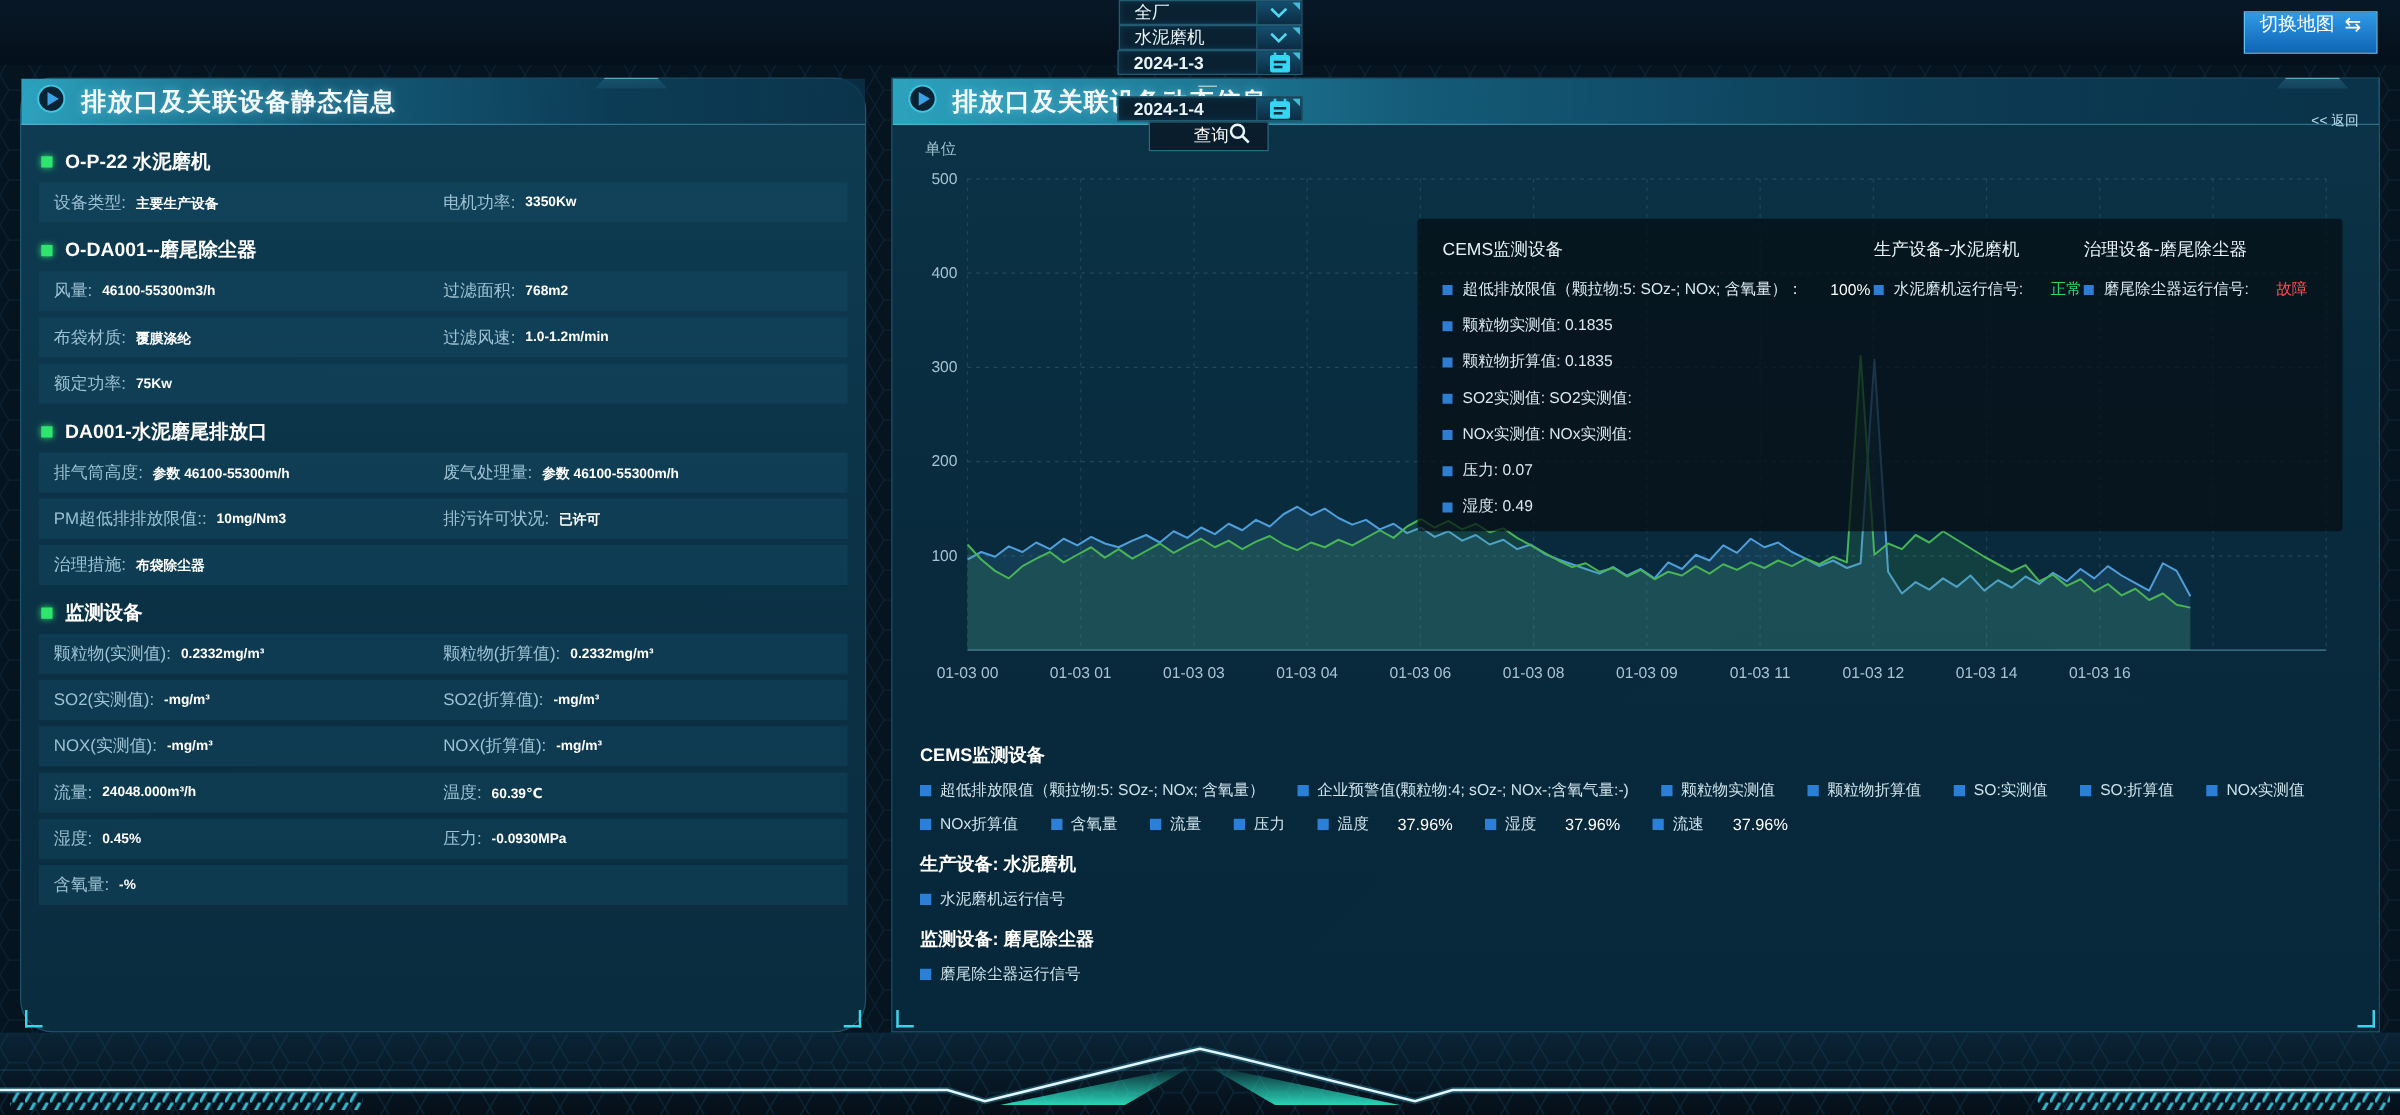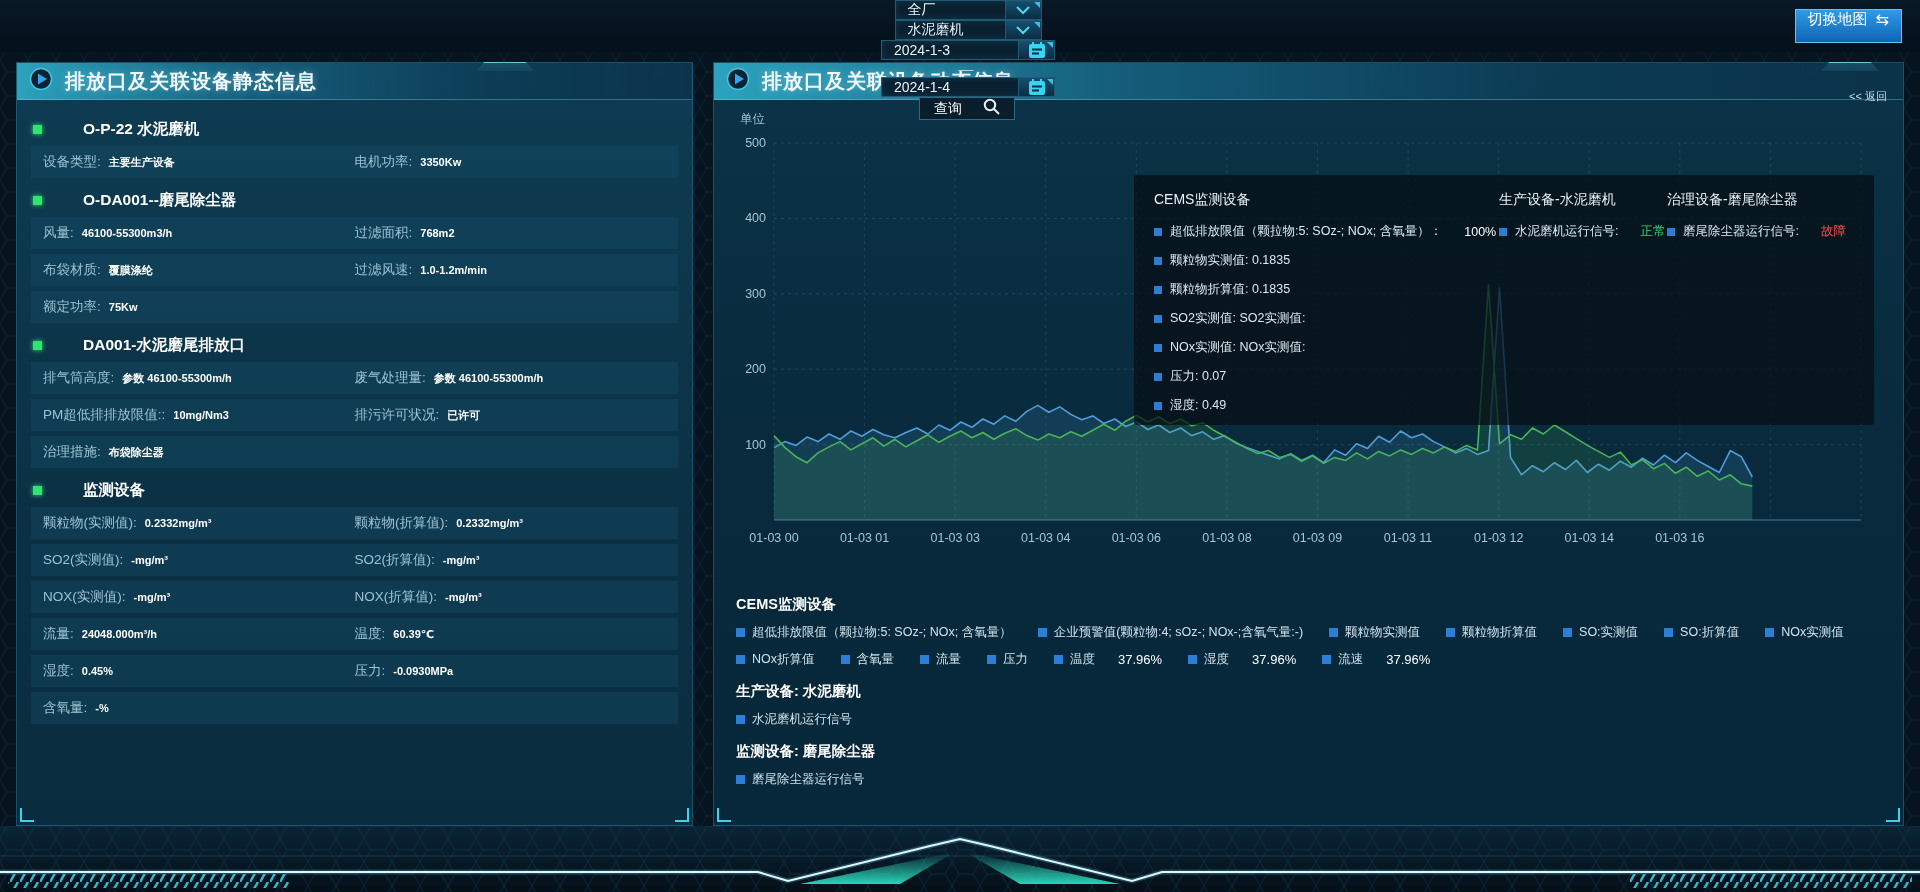--- a/index.html
+++ b/index.html
@@ -11,54 +11,54 @@
   
   .topbar { position:absolute; left:0; top:0; width:1920px; height:52px; z-index:3;
     background:linear-gradient(180deg,#081826,#04101b); display:flex; align-items:center;flex-direction:column; }
   .control { height:34px; margin-left:16px; background:#0a2132; border:1px solid #245a70;
     display:flex; align-items:stretch; position:relative; box-shadow:0 0 6px rgba(20,90,120,.4) inset; }
   .control .ctext { display:flex; align-items:center; padding:0 12px; color:#e8f4f8; font-size:14px; flex:1; white-space:nowrap; }
   .icon-seg { width:36px; border-left:1px solid #245a70; background:linear-gradient(180deg,#14506f,#0b2c44);
     display:flex; align-items:center; justify-content:center; position:relative; }
   .icon-seg::before { content:""; position:absolute; right:1px; top:1px; width:0; height:0;
     border-top:6px solid #4fd8f0; border-left:6px solid transparent; opacity:.8; }
-  .w-select { width:147px; } .w-date { width:174px; }
+  .w-select { width:147px; } .w-date { width:148px;font-weight:bold; }
   .date-sep { color:#b9cdd8; margin-left:12px; font-size:15px; }
   .search-btn { height:34px; width:96px; margin-left:14px; background:#0a1d2c; border:1px solid #2a6b84;
-    display:flex; align-items:center; justify-content:space-between; padding:0 14px; cursor:pointer; }
+    display:flex; align-items:center; justify-content:flex-end; padding:0 14px; cursor:pointer; }
   .search-btn .stext { color:#fff; font-size:14px; }
   .switch-btn { position:absolute; right:18px; top:9px; height:34px; padding:0 12px;
     background:linear-gradient(180deg,#2f9be8,#0f64b4); border:1px solid #5ec3f7; color:#fff;
     font-size:15px; display:flex; gap:8px; cursor:pointer; }
   .switch-btn .glyph { font-family:"DejaVu Sans",sans-serif; font-size:16px; }
 
   
   .panel { position:absolute; top:62px; height:764px; z-index:2;
     border:1px solid rgba(58,150,180,.35); }
   .panel-left  { left:16px;  width:677px;
-    background:linear-gradient(180deg,#0e3c52,#0b3044 60%,#0a2c3f); }
+    background:linear-gradient(180deg,#0e3c52,#0b3044 60%,#0a2c3f);border-radius:26px; }
   .panel-right { left:713px; width:1191px;
     background:linear-gradient(180deg,#0b3347,#082a3c 50%,#07273a); }
   .panel-header { height:37px; display:flex; align-items:center; gap:12px; padding:0 12px; position:relative;
     background:linear-gradient(90deg, rgba(46,168,196,.95) 0%, rgba(21,96,126,.9) 35%, rgba(12,60,86,.85) 70%, rgba(10,50,74,.8) 100%);
     border-bottom:1px solid rgba(120,220,240,.35); }
   .panel-title { font-size:20px; font-weight:bold; color:#f2fafd; letter-spacing:1px;
     text-shadow:0 0 8px rgba(150,230,255,.45); white-space:nowrap; }
   .tab-trap { position:absolute; top:-1px; height:9px; width:58px;
     background:linear-gradient(180deg,#7fd8ee,#2a8fae); clip-path:polygon(14% 0,86% 0,100% 100%,0 100%); opacity:.9; }
   .corner { position:absolute; width:14px; height:14px; z-index:4; }
   .corner.bl { left:3px; bottom:3px; border-left:2px solid #3fd2ea; border-bottom:2px solid #3fd2ea; }
   .corner.br { right:3px; bottom:3px; border-right:2px solid #3fd2ea; border-bottom:2px solid #3fd2ea; }
   .back-link { position:absolute; right:16px; top:26px; color:#bfe0ee; font-size:11px; cursor:pointer; z-index:5; white-space:nowrap; }
 
   
   .static-body { padding:12px 14px 0 14px; }
   .sec-header { display:flex; align-items:center; gap:10px; padding:7px 2px 6px; }
   .sec-bullet { width:9px; height:9px; background:#2ee56d; box-shadow:0 0 5px #2ee56d; }
-  .sec-title { color:#ffffff; font-weight:bold; font-size:15.5px;margin-left:31px; }
+  .sec-title { color:#ffffff; font-weight:bold; font-size:15.5px; }
   .info-row { display:flex; background:rgba(22,80,106,.38); margin-bottom:5px; padding:7px 12px; min-height:30px; align-items:center; }
   .cell { flex:1 1 50%; display:flex; align-items:center; gap:8px; min-width:0; }
   .lbl { color:#9dc2d3; font-size:13.5px; white-space:nowrap; }
   .val { color:#ffffff; font-weight:bold; font-size:11px; white-space:nowrap; }
 
   
   .chart-wrap { position:absolute; left:12px; top:42px; width:1165px; height:470px; }
   .chart-wrap svg { display:block; }
 
   

